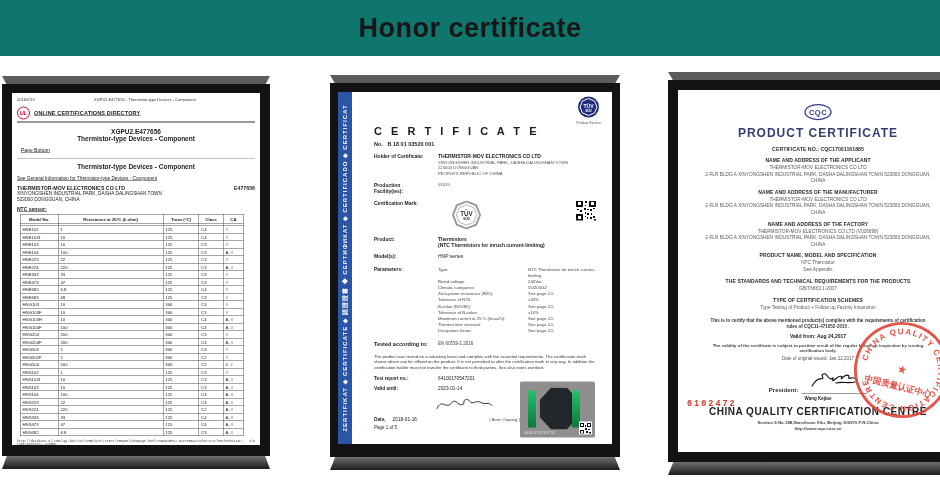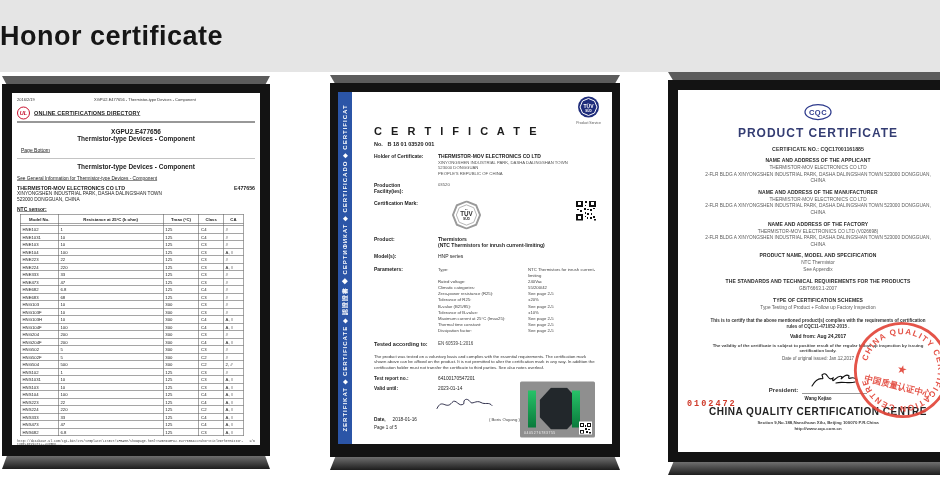--- a/index.html
+++ b/index.html
@@ -1,20 +1,20 @@
 <!DOCTYPE html>
 <html><head>
 <meta charset="utf-8">
 <style>
   * { margin:0; padding:0; box-sizing:border-box; }
   body { font-family:"Liberation Sans", sans-serif; background:#fff; }
   .stage { position:relative; width:940px; height:500px; overflow:hidden; background:#fff; }
 
   
-  .hdr { position:absolute; left:0; top:0; width:940px; height:72px; background:#e5e5e5; display:flex; align-items:center; }
+  .hdr { position:absolute; left:0; top:0; width:940px; height:56px; background:#0f766e; display:flex; align-items:center; justify-content:center; }
   .hdr h1 { font-size:27px; font-weight:600; color:#161616; letter-spacing:.5px; }
 
   
   .cert { position:absolute; }
   .bevel-top { height:8px; background:#5c5c5c; clip-path:polygon(0 0,100% 0,98.4% 100%,1.6% 100%); }
   .frame { background:#131313; }
   .page { background:#ffffff; position:relative; overflow:hidden; }
   .bevel-bot { height:13px; background:linear-gradient(#6f6f6f,#1d1d1d); clip-path:polygon(1.8% 0,98.2% 0,100% 100%,0 100%); }
   .z2 { transform:scale(.5); transform-origin:0 0; font-family:"Liberation Sans", sans-serif; color:#1c1c1c; }
 

